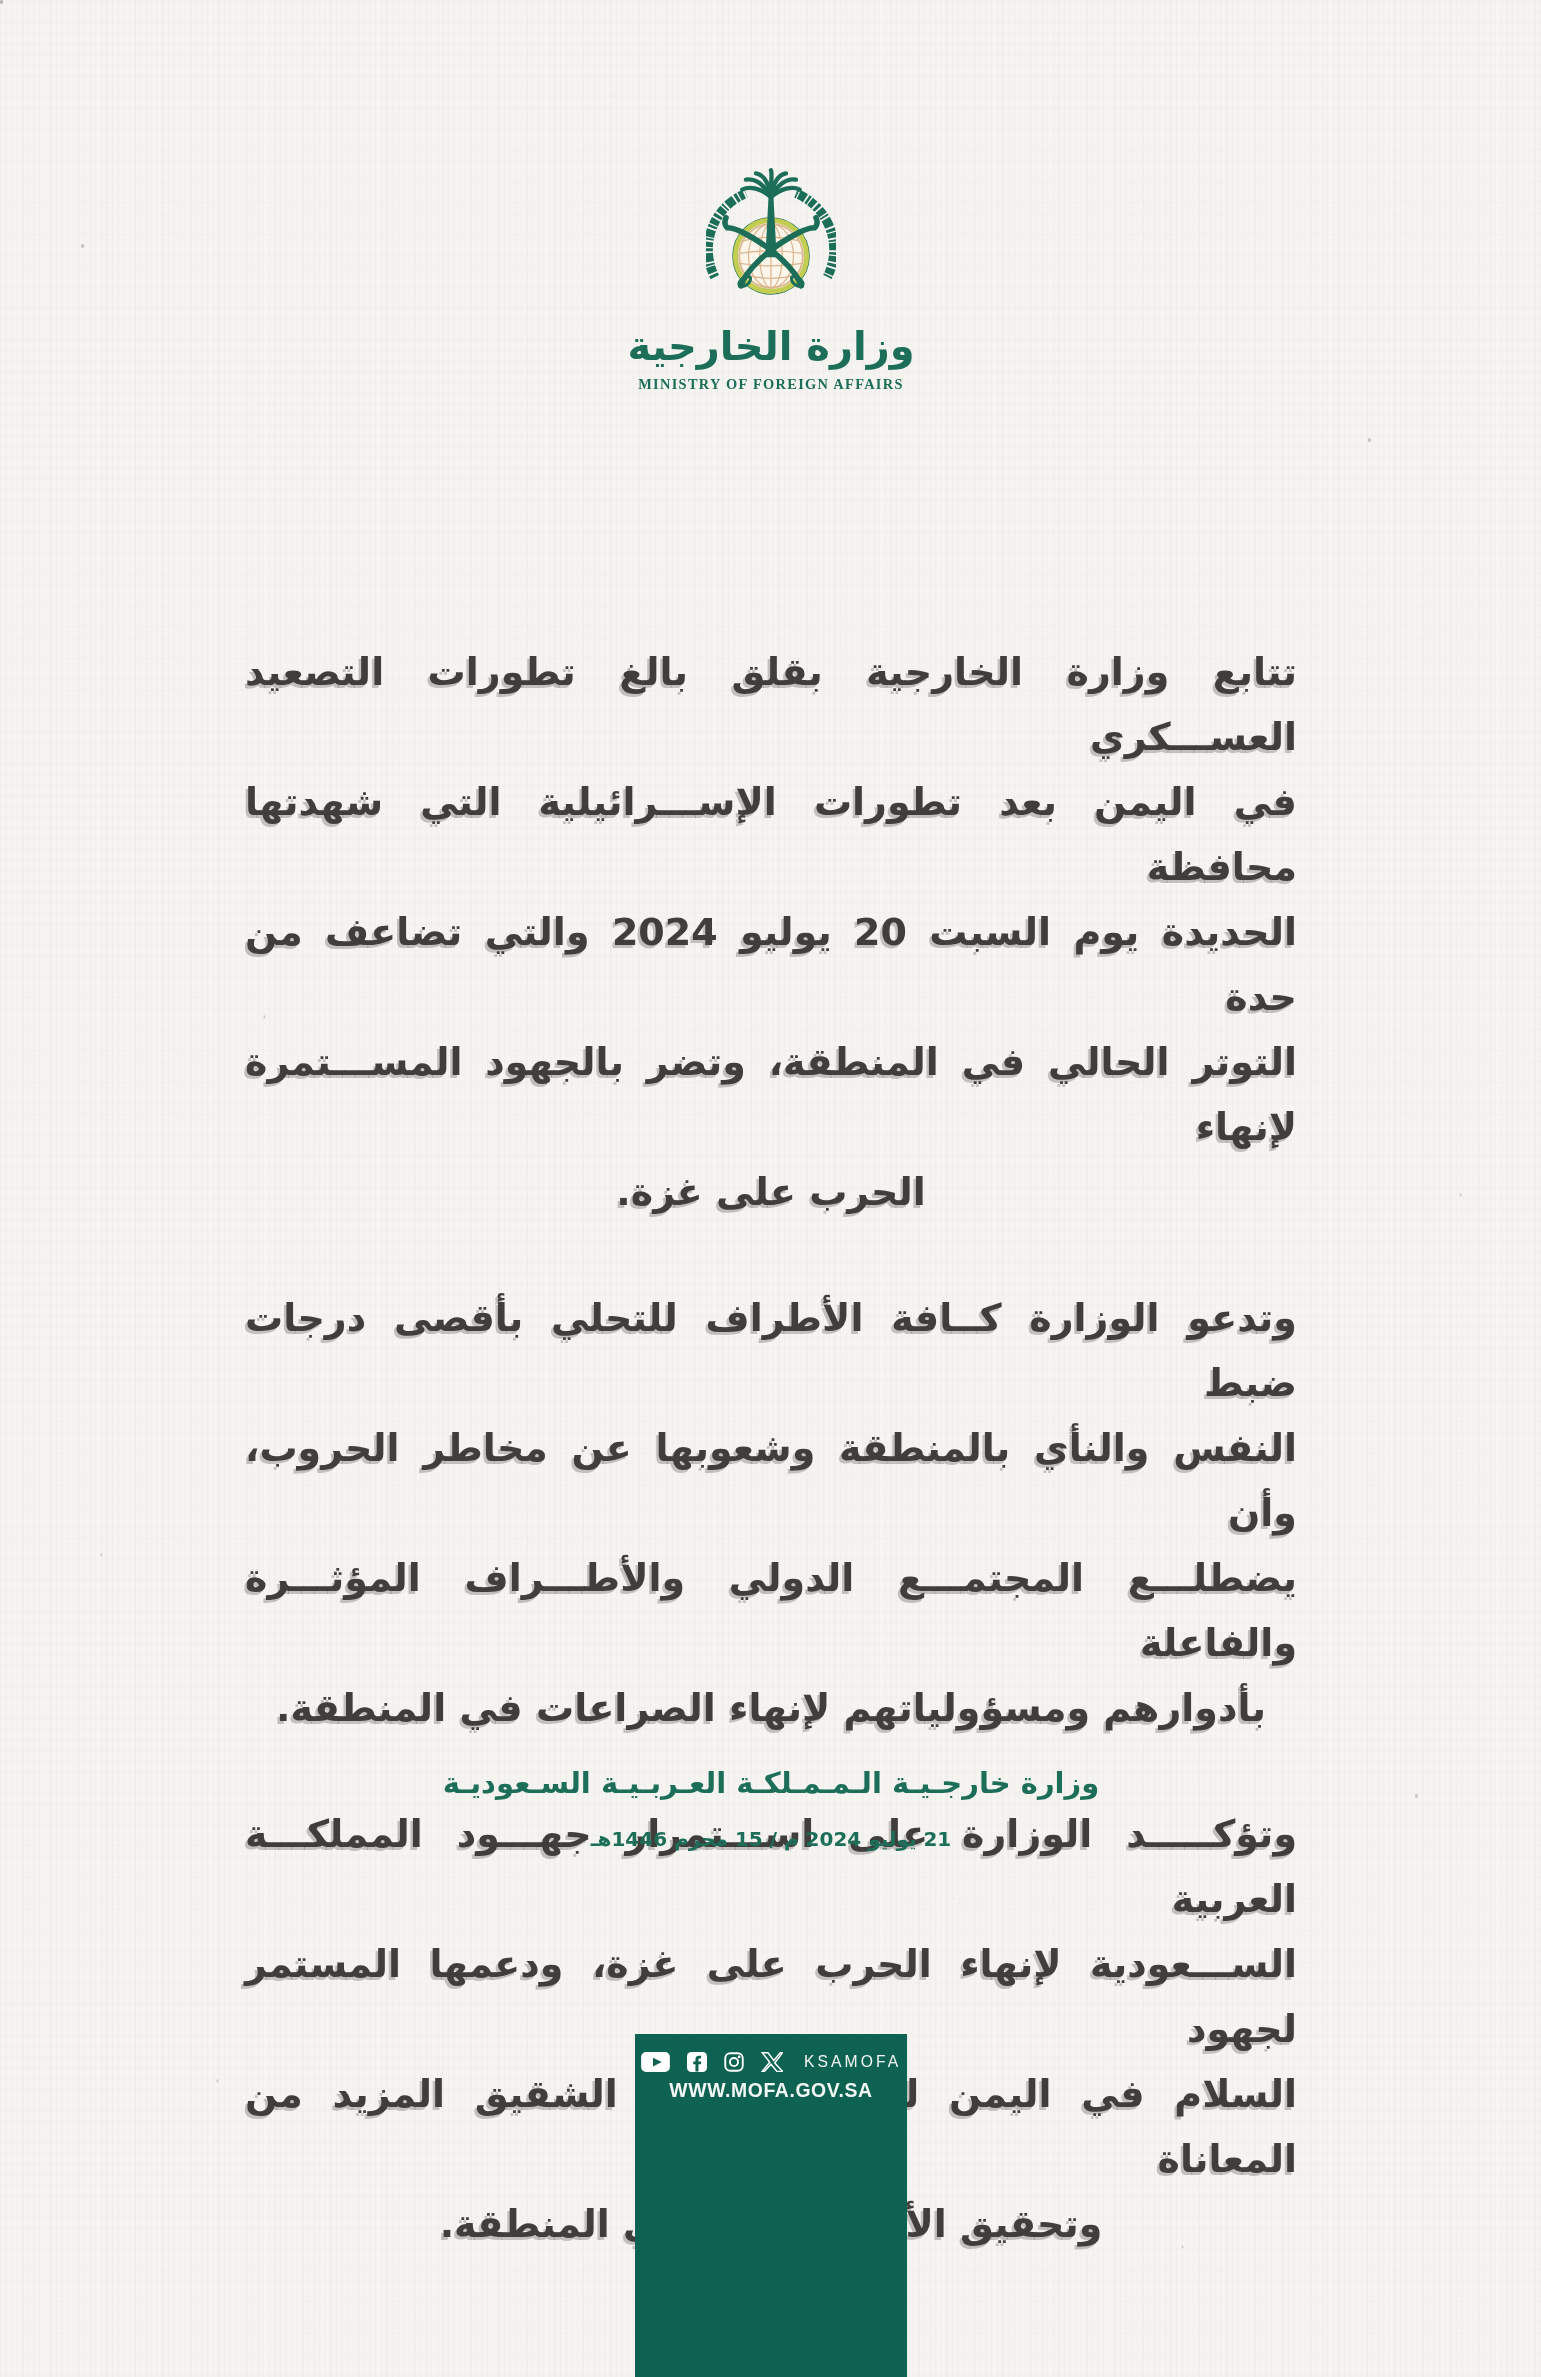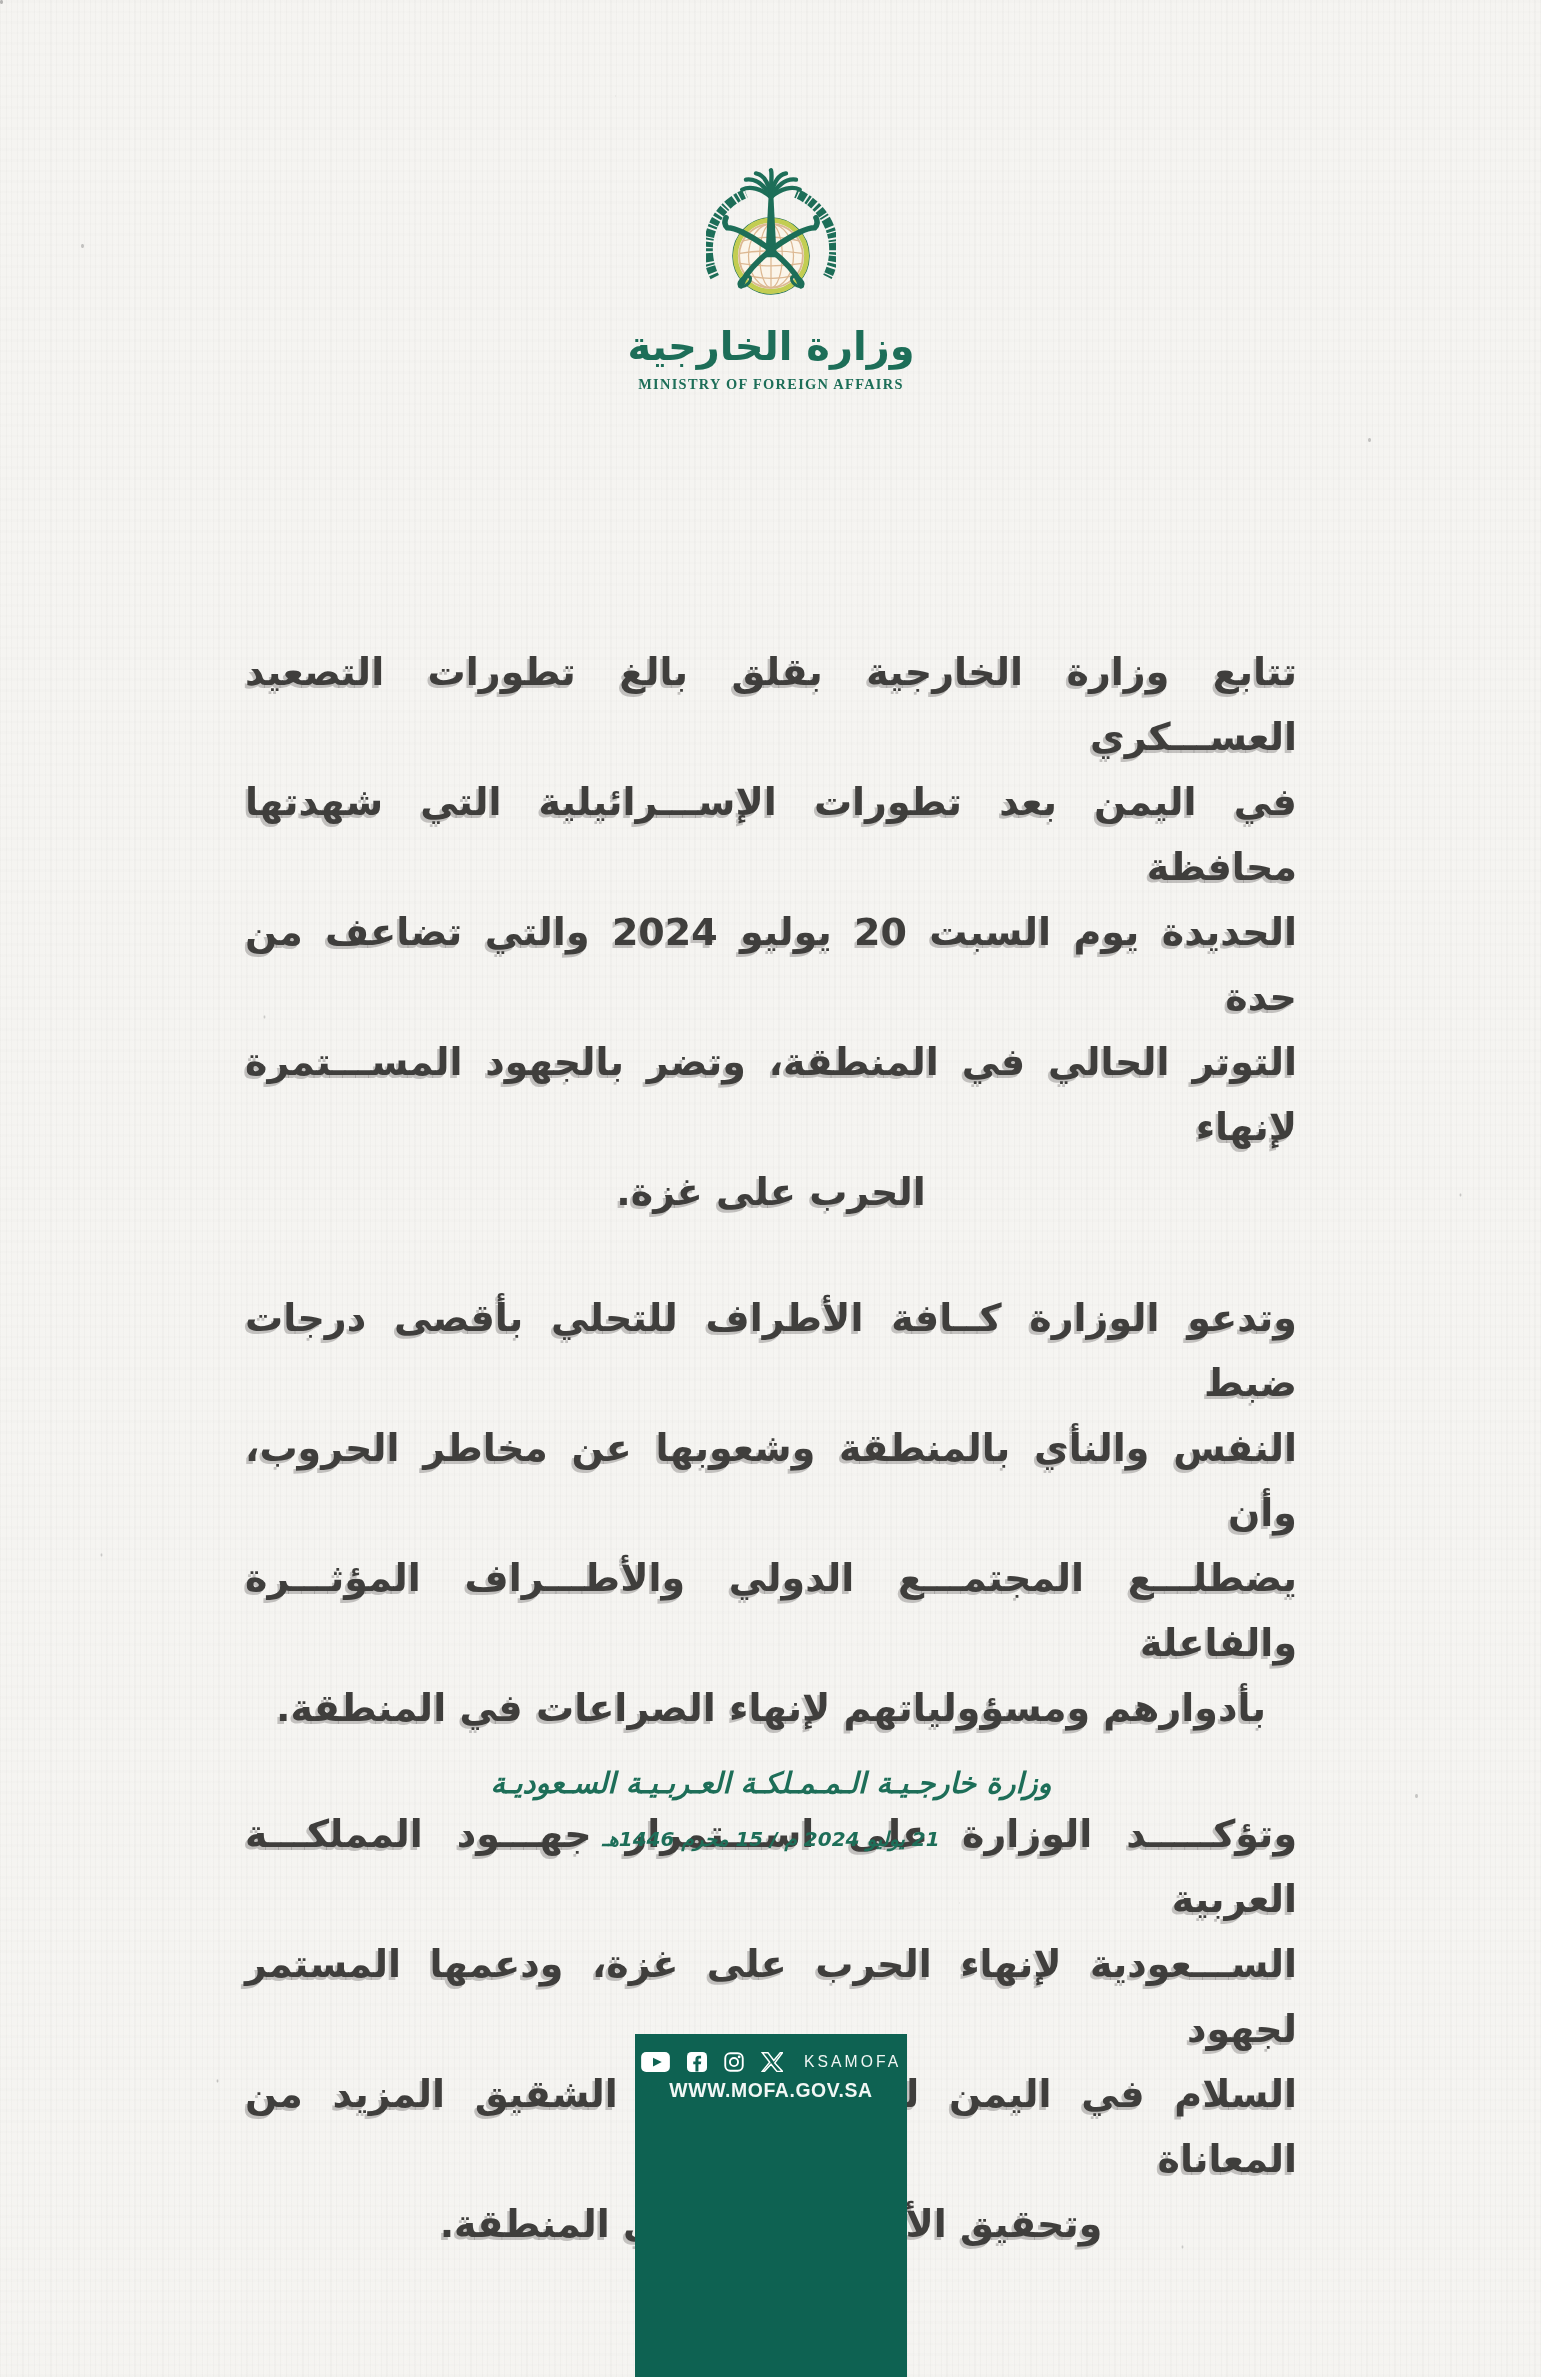--- a/index.html
+++ b/index.html
@@ -56,21 +56,20 @@
   }
   .paragraph{margin:0 0 61px 0;}
   .line{text-align:justify;text-align-last:justify;}
   .line.last{text-align:left;text-align-last:center;}
 
   .signature{
     position:absolute;top:1755px;left:50%;transform:translateX(-50%);
     width:877px;direction:rtl;text-align:center;
     color:#1d6e58;font-weight:bold;
     font-family:"DejaVu Sans",sans-serif;
-    font-style:italic;
   }
   .signature .sig-title{font-size:29px;line-height:56px;}
   .signature .sig-date{font-size:20px;line-height:56px;}
 
   .footer-bar{
     position:absolute;top:2034px;left:50%;transform:translateX(-50%);
     width:272px;height:344px;background:#0e6252;
     display:flex;flex-direction:column;align-items:center;
     padding-top:16.3px;box-sizing:border-box;
   }

